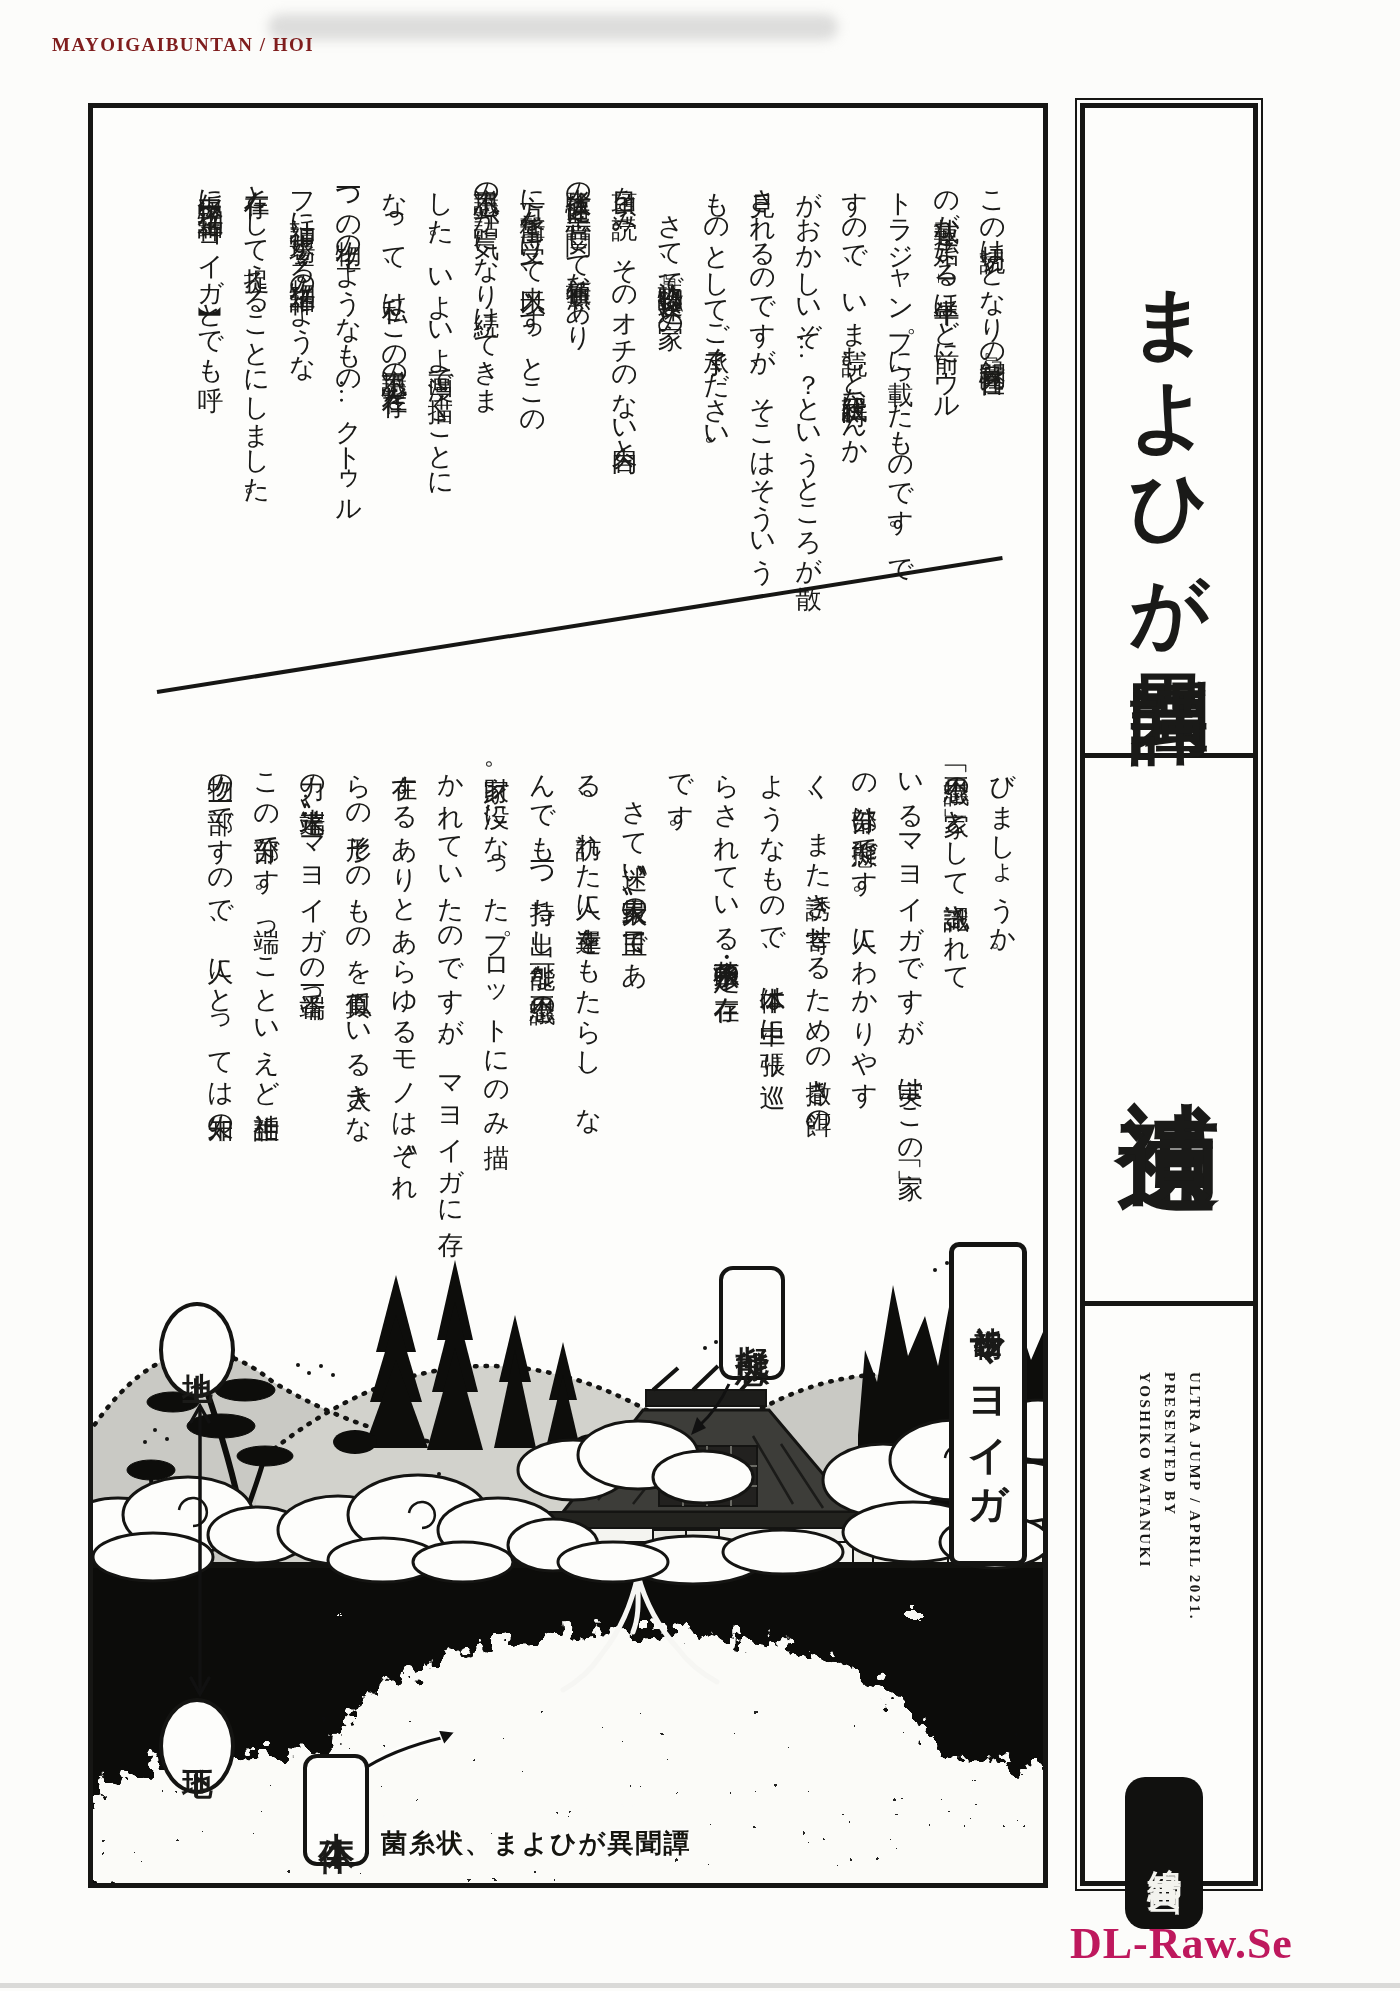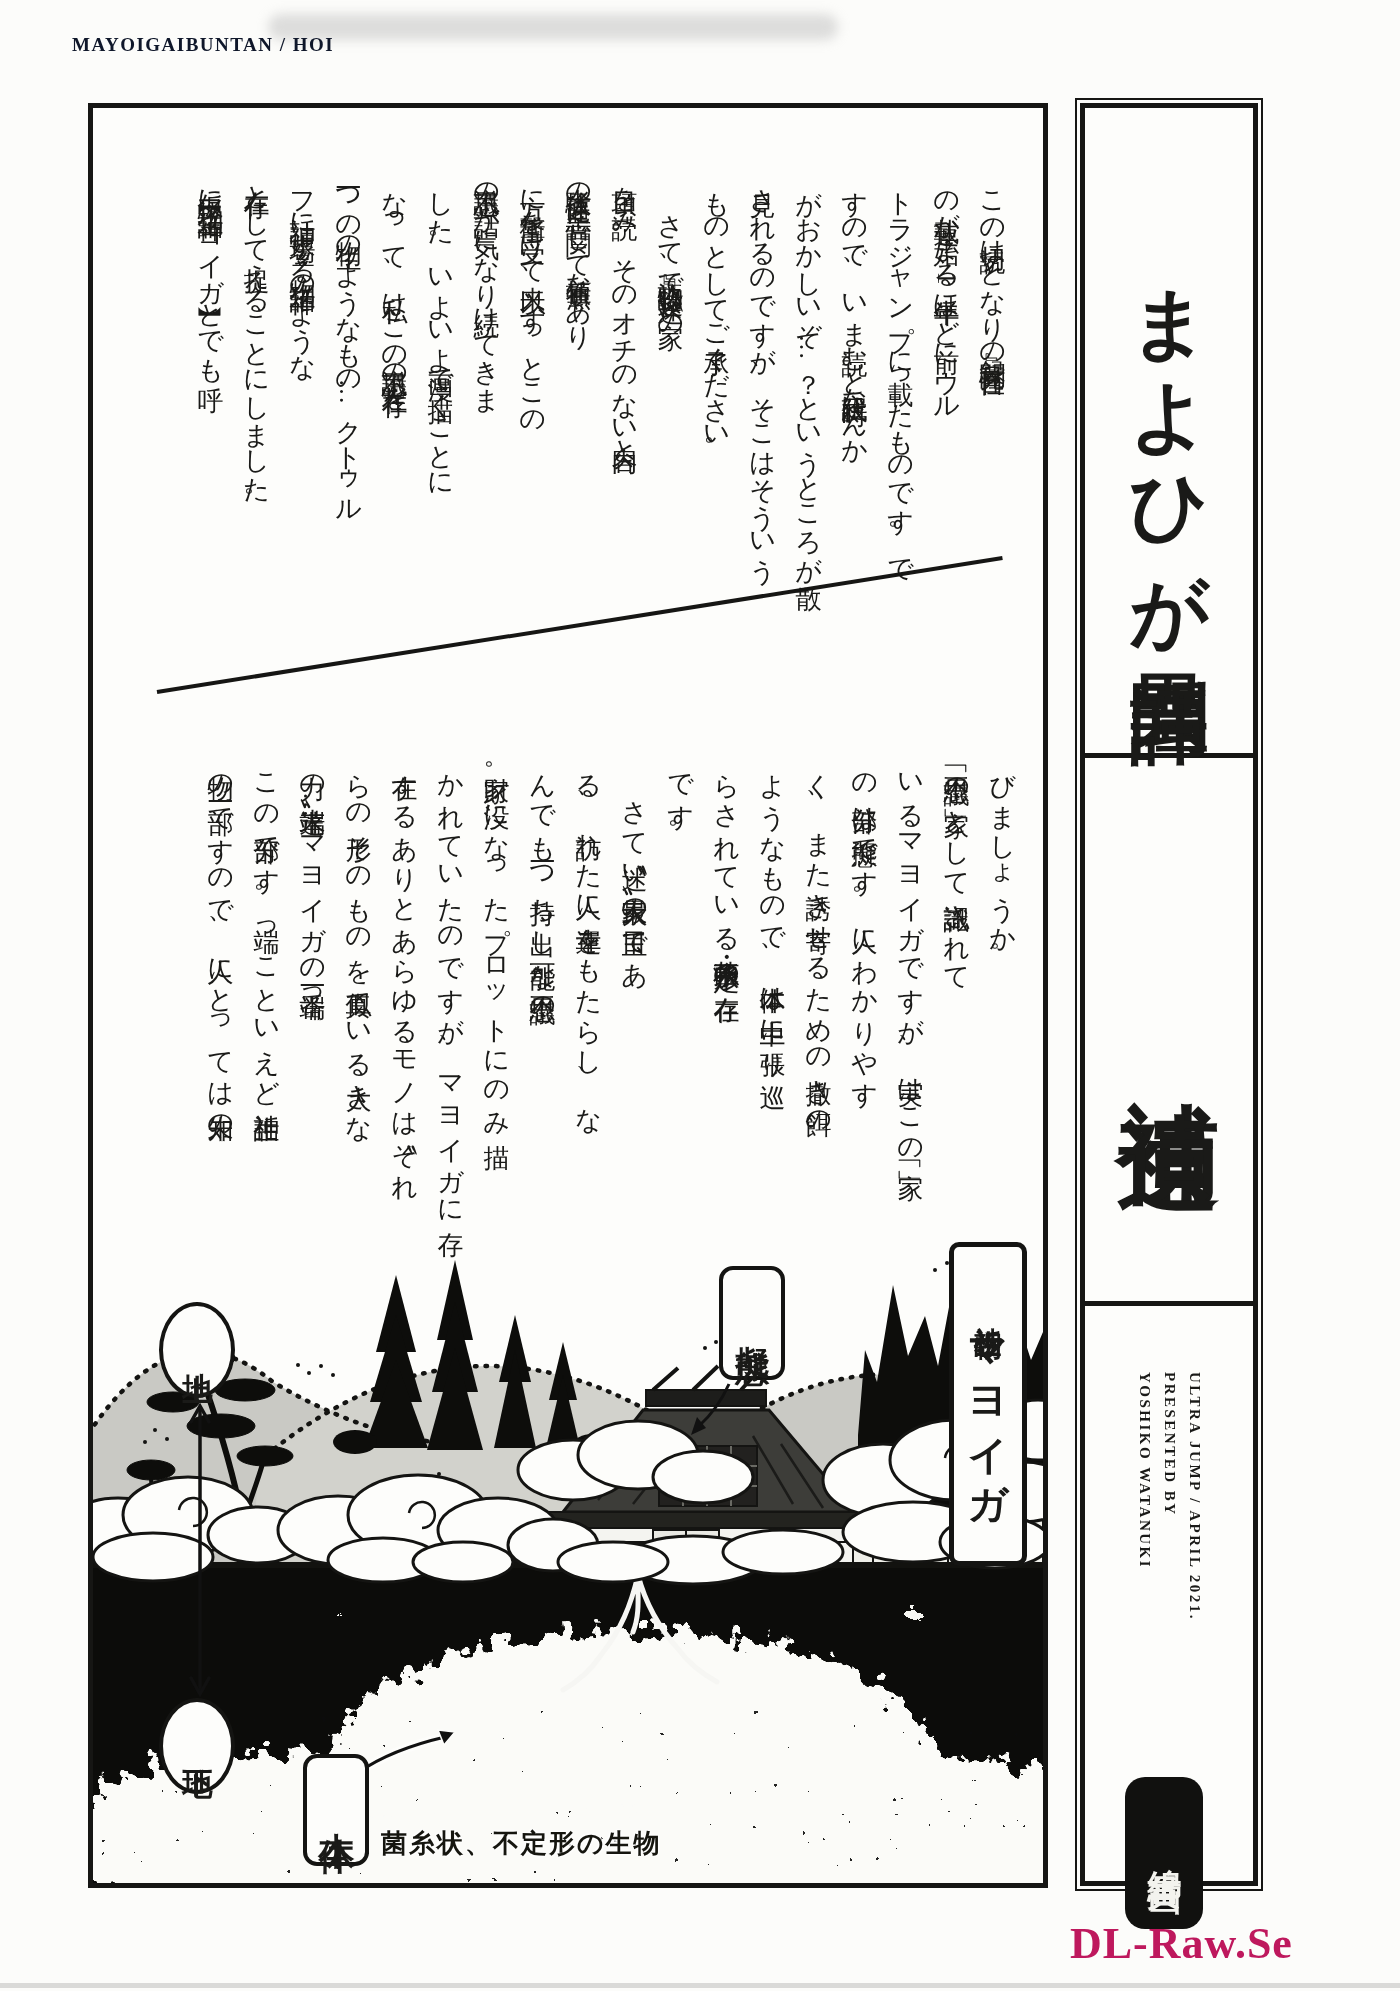--- a/index.html
+++ b/index.html
@@ -1,20 +1,20 @@
 <!DOCTYPE html>
 <html><head>
 <meta charset="utf-8">
 <style>
   *{box-sizing:border-box;margin:0;padding:0}
   body{width:1400px;height:1991px;position:relative;background:#fcfcfa;
        font-family:"Liberation Serif","DejaVu Serif",serif;color:#1a1a18;overflow:hidden}
   .abs{position:absolute}
   .ni{cursor:default}
-  #header{left:72px;top:34px;font-size:19px;font-weight:bold;letter-spacing:1.5px;color:#0f172a}
+  #header{left:52px;top:34px;font-size:19px;font-weight:bold;letter-spacing:1.5px;color:#7f1d1d}
   #smudge{left:268px;top:14px;width:570px;height:26px;background:#bdbdbd;opacity:.5;filter:blur(6px);border-radius:14px}
 
   
   #main-box{left:88px;top:103px;width:960px;height:1785px;border:5px solid #161614;background:#fdfdfb}
   .vtext{writing-mode:vertical-rl;text-orientation:mixed;white-space:pre}
   #p1{top:66px;right:28px;font-size:26px;line-height:46px;letter-spacing:-3px}
   #p2{top:648px;right:18px;font-size:26px;line-height:46px;letter-spacing:1px}
   #divider{left:64px;top:582px;width:856px;height:4px;background:#161614;
            transform:rotate(-9deg);transform-origin:0 50%}
 
@@ -256,21 +256,21 @@
     </svg>
 
     <div class="circle-label" id="lbl-chijo">地上</div>
     <div class="circle-label" id="lbl-chika">地下</div>
     <div class="tag" id="lbl-gitai">擬態</div>
     <div class="tag" id="lbl-creature">
         <span class="small">神話生物</span>
         <span class="big">マヨイガ</span>
       </div>
     <div class="tag" id="lbl-hontai">本体</div>
-    <div id="illus-caption">菌糸状、不定形の生物</div>
+    <div id="illus-caption">菌糸状、まよひが異聞譚</div>
   </div>
 </div>
 
 <div class="abs" id="title-box">
   <div id="title-main">
     <div class="vtext">まよひが異聞譚</div>
   </div>
   <div id="title-sub">
     <div class="vtext">補遺</div>
   </div>

